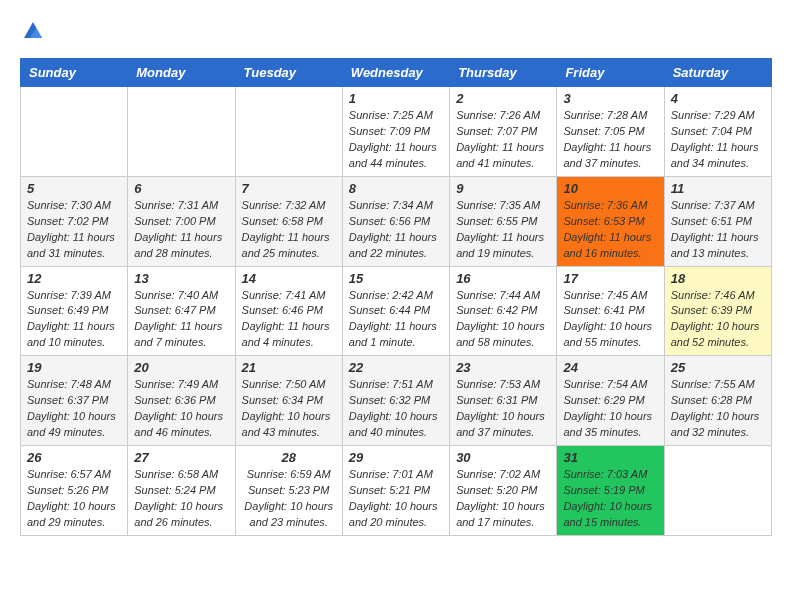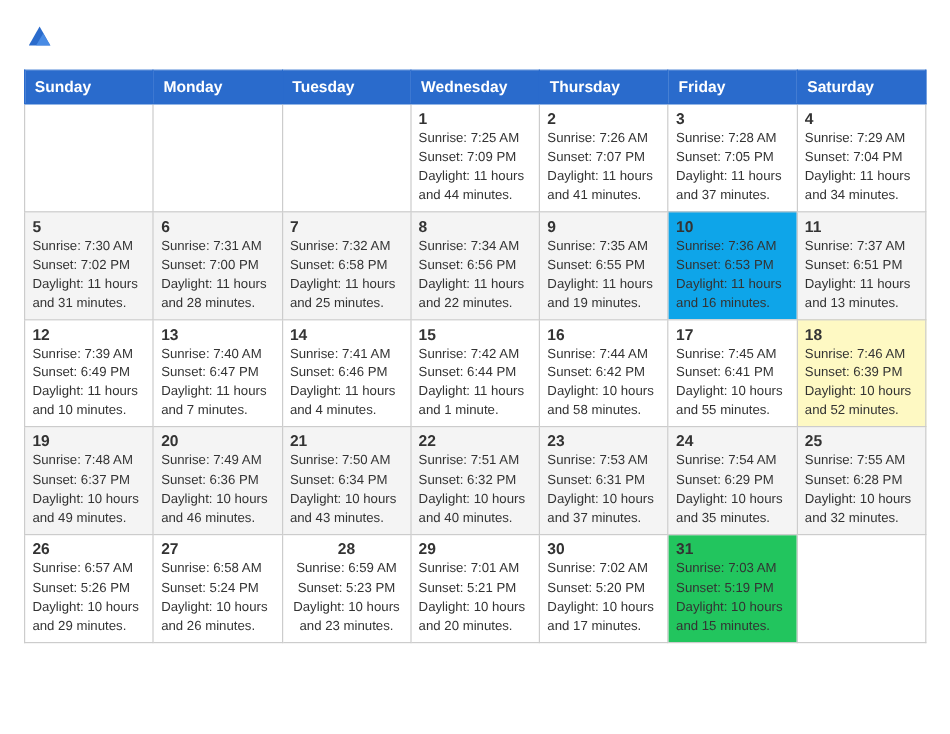--- a/index.html
+++ b/index.html
@@ -49,20 +49,21 @@
       color: #333;
     }
     .location {
       font-size: 15px;
       color: #555;
     }
     .calendar {
       width: 100%;
       border-collapse: collapse;
       border: 1px solid #ccc;
+      font-style: italic;
     }
     .calendar th {
       background-color: #2a6bcc;
       color: #fff;
       text-align: left;
       padding: 6px 8px;
       font-size: 13px;
       border: 1px solid #2a6bcc;
     }
     .calendar td {
@@ -191,21 +192,21 @@
 Daylight: 11 hours
 and 22 minutes.</div>
         </td>
         <td style="background-color: rgb(244, 244, 244);">
           <div class="day-num">9</div>
           <div class="day-info" style="white-space: pre-line;">Sunrise: 7:35 AM
 Sunset: 6:55 PM
 Daylight: 11 hours
 and 19 minutes.</div>
         </td>
-        <td style="background-color: #0ea5e9;">
+        <td style="background-color: #f97316;">
           <div class="day-num">10</div>
           <div class="day-info" style="white-space: pre-line;">Sunrise: 7:36 AM
 Sunset: 6:53 PM
 Daylight: 11 hours
 and 16 minutes.</div>
         </td>
         <td style="background-color: rgb(244, 244, 244);">
           <div class="day-num">11</div>
           <div class="day-info" style="white-space: pre-line;">Sunrise: 7:37 AM
 Sunset: 6:51 PM
@@ -230,21 +231,21 @@
         </td>
         <td style="background-color: rgb(255, 255, 255);">
           <div class="day-num">14</div>
           <div class="day-info" style="white-space: pre-line;">Sunrise: 7:41 AM
 Sunset: 6:46 PM
 Daylight: 11 hours
 and 4 minutes.</div>
         </td>
         <td style="background-color: rgb(255, 255, 255);">
           <div class="day-num">15</div>
-          <div class="day-info" style="white-space: pre-line;">Sunrise: 7:42 AM
+          <div class="day-info" style="white-space: pre-line;">Sunrise: 2:42 AM
 Sunset: 6:44 PM
 Daylight: 11 hours
 and 1 minute.</div>
         </td>
         <td style="background-color: rgb(255, 255, 255);">
           <div class="day-num">16</div>
           <div class="day-info" style="white-space: pre-line;">Sunrise: 7:44 AM
 Sunset: 6:42 PM
 Daylight: 10 hours
 and 58 minutes.</div>

